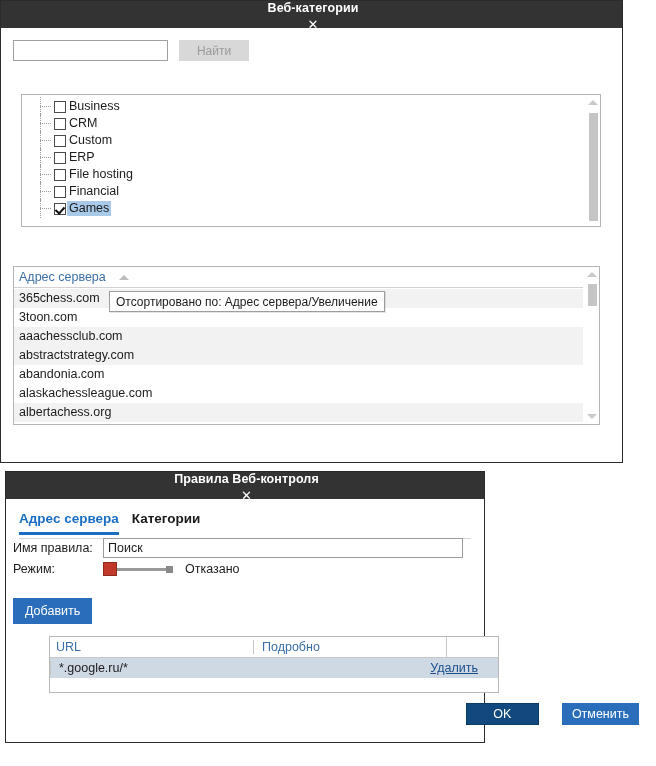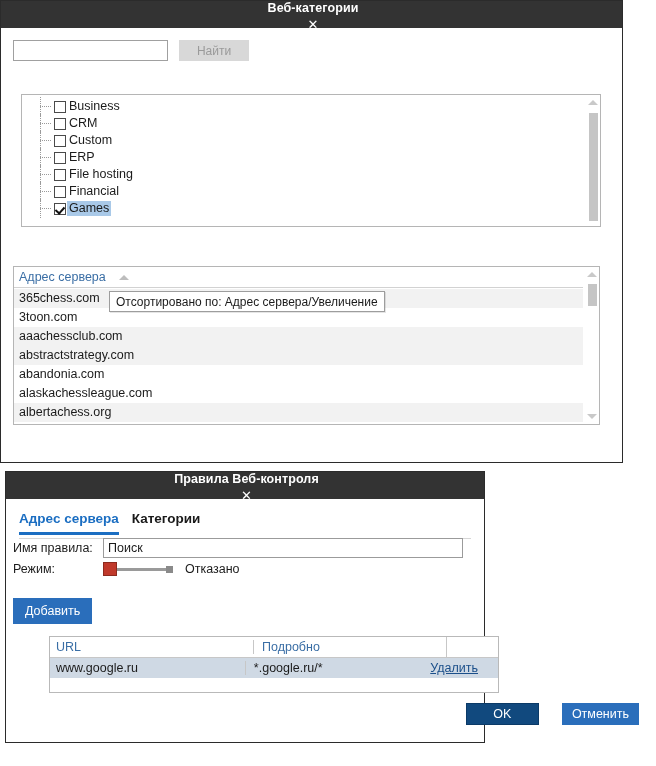--- a/index.html
+++ b/index.html
@@ -582,21 +582,20 @@
 
 <button class="btn-add">Добавить</button>
 
 <div class="url-table">
   <div class="thead">
     <span class="c-url">URL</span>
     <span class="c-detail">Подробно</span>
     <span class="c-action"></span>
   </div>
   <div class="tbody-row">
-    <span class="c-url">www.google.ru</span>
     <span class="c-detail">*.google.ru/*</span>
     <span class="c-action"><span class="link-del">Удалить</span></span>
   </div>
   <div class="empty-row"></div>
 </div>
 
 <div class="d2-buttons">
   <button class="btn-ok">OK</button>
   <button class="btn-cancel">Отменить</button>
 </div>

